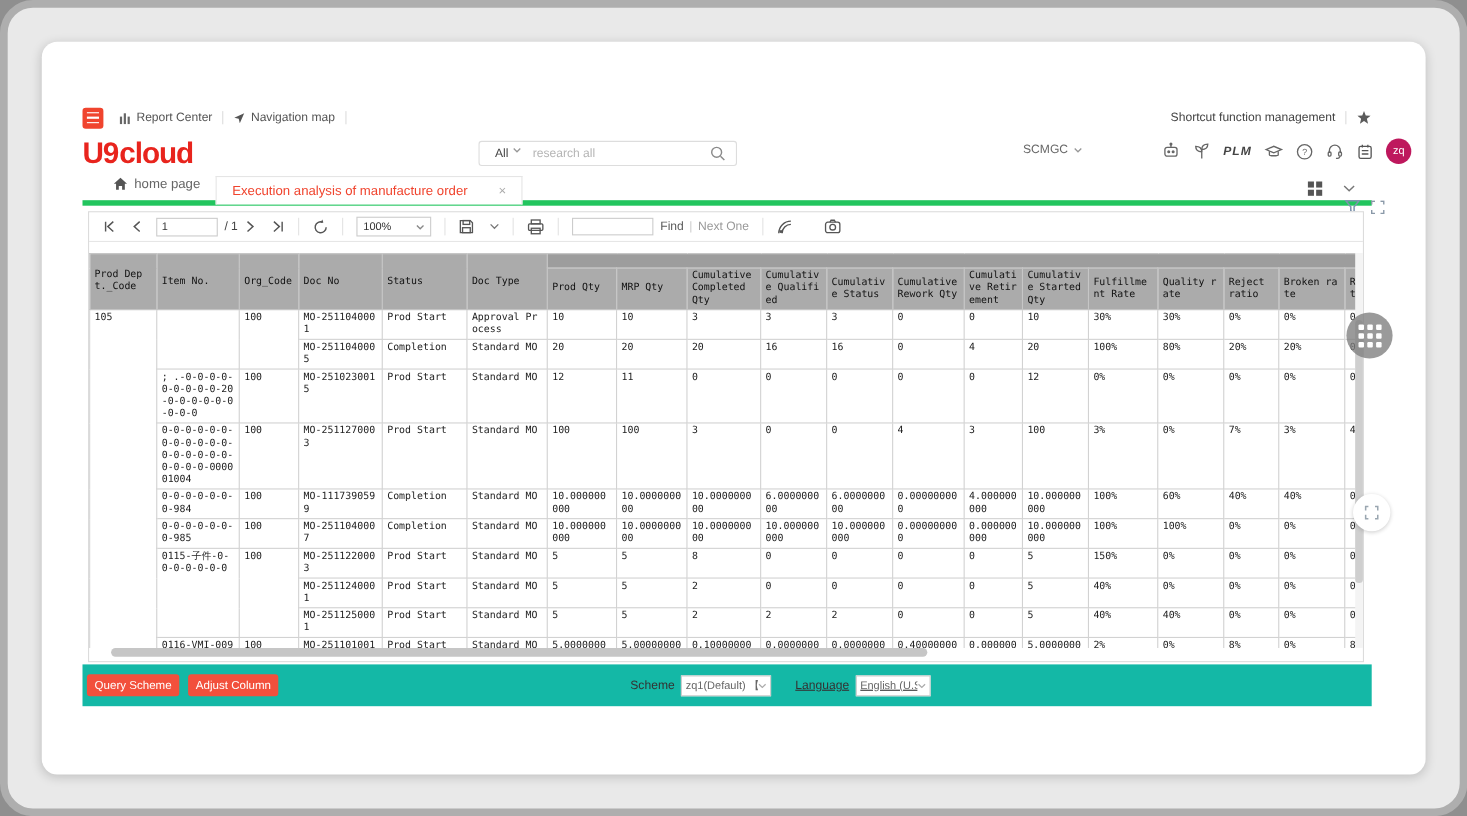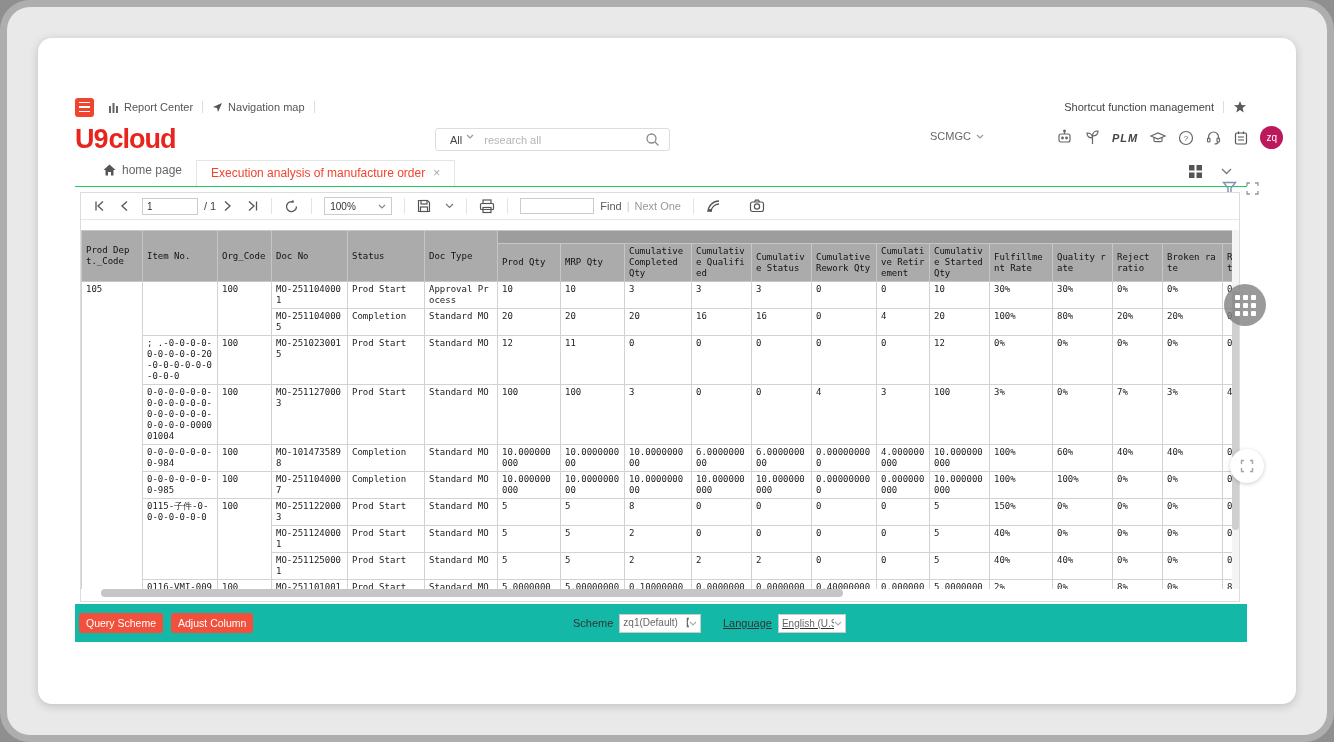--- a/index.html
+++ b/index.html
@@ -34,23 +34,23 @@
   .org { position:absolute; left:855px; top:6px; font-size:11px; color:#666; display:flex; align-items:center; gap:5px; cursor:pointer; }
   .hicons { position:absolute; left:981px; top:2px; display:flex; align-items:center; gap:11px; }
   .plm { font-size:11px; font-weight:bold; font-style:italic; color:#444; letter-spacing:1px; }
   .avatar { width:23px; height:23px; border-radius:50%; background:#be185d; color:#fff; font-size:10px;
             display:flex; align-items:center; justify-content:center; }
 
   
   .appsrow { position:absolute; left:1150px; top:126px; display:flex; align-items:center; gap:18px; }
 
   
-  .tabbar { position:absolute; left:37px; top:122px; width:1172px; height:27px; border-bottom:1px solid #22c55e; display:flex; align-items:center; }
+  .tabbar { position:absolute; left:37px; top:122px; width:1172px; height:27px; border-bottom:5px solid #22c55e; display:flex; align-items:flex-start; }
   .tab-home { display:flex; align-items:center; gap:6px; font-size:12px; color:#666; padding:0 14px 6px 28px; cursor:pointer; }
-  .tab-active { display:flex; align-items:center; gap:8px; font-size:12px; color:#f0442e; background:#fff;
+  .tab-active { display:flex; align-items:center; gap:28px; font-size:12px; color:#f0442e; background:#fff;
                 border:1px solid #e5e5e5; border-bottom:none; padding:5px 14px 6px 14px; cursor:pointer; }
   .tab-close { color:#aaa; font-size:12px; cursor:pointer; line-height:1; }
 
   
   .panel { position:absolute; left:42px; top:154px; width:1160px; height:410px; border:1px solid #dcdcdc; background:#fff; }
   .rtoolbar { position:absolute; left:0; top:0; right:0; height:27px; border-bottom:1px solid #e6e6e6;
               display:flex; align-items:center; font-size:11px; color:#555; padding-left:12px; }
   .rtoolbar .gap { width:14px; } .rtoolbar .sep { width:1px; height:16px; background:#e3e3e3; margin:0 12px; }
   .pageinput { width:56px; height:17px; border:1px solid #ccc; font-size:10px; padding:0 4px; color:#333; outline:none; }
   .pagetotal { margin:0 8px 0 6px; color:#444; }
@@ -471,21 +471,21 @@
                 <td>100</td>
                 <td>3%</td>
                 <td>0%</td>
                 <td>7%</td>
                 <td>3%</td>
                 <td>4%</td>
               </tr>
               <tr>
                 <td>0-0-0-0-0-0-0-984</td>
                 <td>100</td>
-                <td>MO-1014735898</td>
+                <td>MO-1117390599</td>
                 <td>Completion</td>
                 <td>Standard MO</td>
                 <td>10.000000000</td>
                 <td>10.000000000</td>
                 <td>10.000000000</td>
                 <td>6.000000000</td>
                 <td>6.000000000</td>
                 <td>0.000000000</td>
                 <td>4.000000000</td>
                 <td>10.000000000</td>

